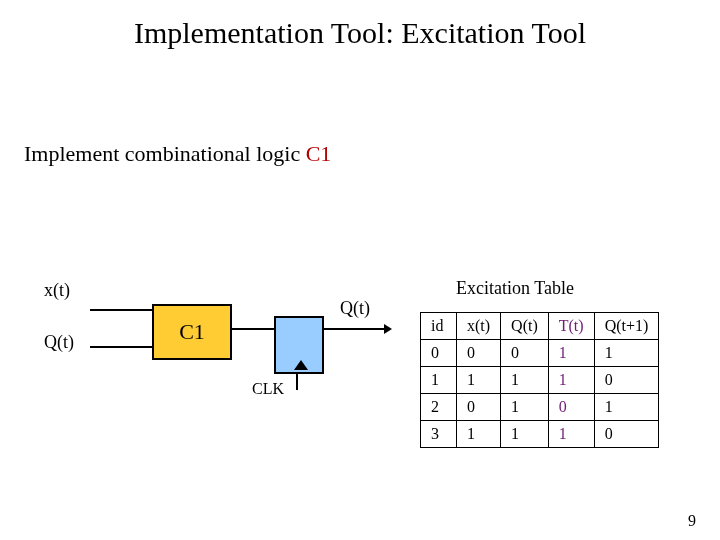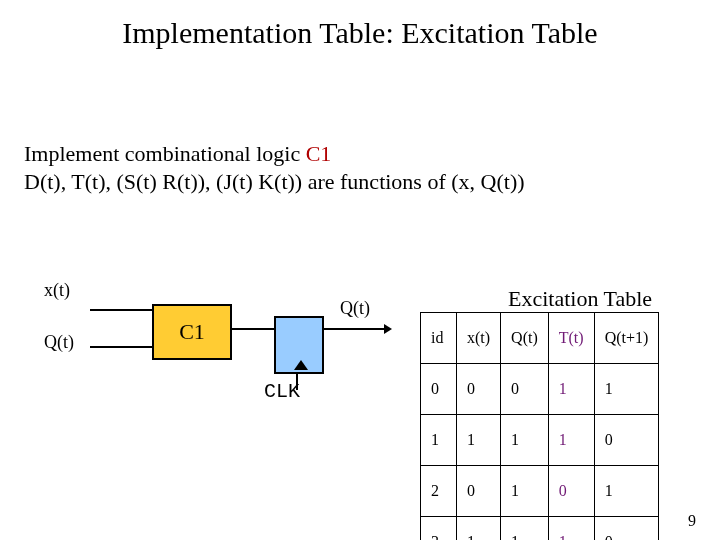--- a/index.html
+++ b/index.html
@@ -33,21 +33,21 @@
   .diagram {
     position: absolute;
     top: 268px;
     left: 36px;
     width: 400px;
     height: 160px;
   }
   .lbl-xt { position: absolute; top: 12px; left: 8px; font-size: 18px; }
   .lbl-qt-in { position: absolute; top: 64px; left: 8px; font-size: 18px; }
   .lbl-qt-out { position: absolute; top: 30px; left: 304px; font-size: 18px; }
-  .lbl-clk { position: absolute; top: 112px; left: 228px; font-size: 20px; font-family: Liberation Mono, monospace; }
+  .lbl-clk { position: absolute; top: 112px; left: 216px; font-size: 16px; }
 
   
   .wire-x { position: absolute; top: 41px; left: 54px; width: 62px; height: 2px; background: #000; }
   .wire-q { position: absolute; top: 78px; left: 54px; width: 62px; height: 2px; background: #000; }
   .wire-out-h1 { position: absolute; top: 60px; left: 196px; width: 44px; height: 2px; background: #000; }
   .wire-out-h2 { position: absolute; top: 60px; left: 238px; width: 110px; height: 2px; background: #000; }
 
   
   .arrow-right::after {
     content: "";
@@ -85,55 +85,53 @@
     border-left: 7px solid transparent;
     border-right: 7px solid transparent;
     border-bottom: 10px solid #000;
   }
   
   .wire-clk { position: absolute; top: 106px; left: 260px; width: 2px; height: 16px; background: #000; }
 
   
   .tbl-title {
     position: absolute;
-    top: 278px; left: 508px;
-    font-size: 22px;
-    margin-top: 8px;
+    top: 278px; left: 456px;
+    font-size: 18px;
   }
   table.exc {
     position: absolute;
     top: 312px; left: 420px;
     border-collapse: collapse;
     font-size: 16px;
   }
   table.exc th, table.exc td {
     border: 1.5px solid #000;
-    padding: 16px 10px;
+    padding: 4px 10px;
     text-align: left;
     font-weight: normal;
     min-width: 36px;
     height: 22px;
   }
   table.exc th { font-weight: normal; }
   .t-col { color: #701a75; }
 
   .page-num {
     position: absolute;
     bottom: 10px; right: 24px;
     font-size: 16px;
   }
 </style>
 </head>
 <body>
 
-<div class="title">Implementation Table: Excitation Table</div>
+<div class="title">Implementation Tool: Excitation Tool</div>
 
 <div class="body-text">
   <span>Implement combinational logic </span><span class="c1-red">C1</span><br>
-  <span>D(t), T(t), (S(t) R(t)), (J(t) K(t)) are functions of (x, Q(t))</span>
 </div>
 
 <div class="diagram">
   <div class="lbl-xt">x(t)</div>
   <div class="lbl-qt-in">Q(t)</div>
   <div class="lbl-qt-out">Q(t)</div>
   <div class="lbl-clk">CLK</div>
 
   <div class="wire-x arrow-right"></div>
   <div class="wire-q arrow-right"></div>

